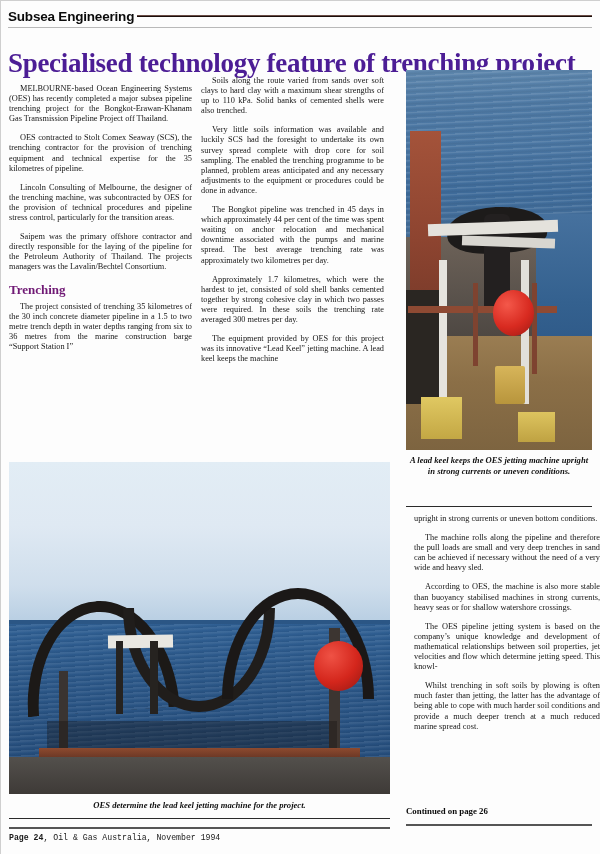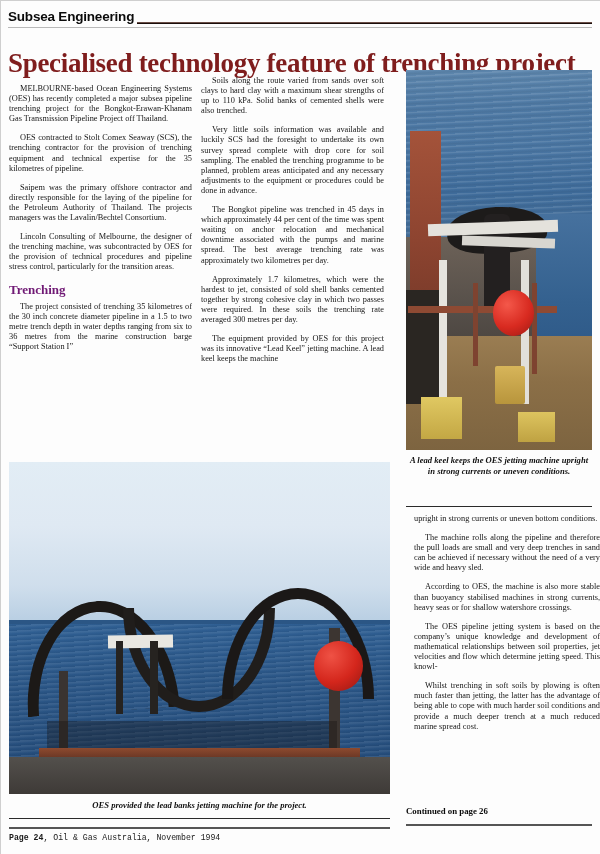--- a/index.html
+++ b/index.html
@@ -22,21 +22,21 @@
     width: 600px; height: 854px;
     background: #fdfdfd;
   }
 
   
   .masthead {
     position: absolute;
     left: 8px; top: 7px;
     width: 584px; height: 19px;
     display: flex;
-    align-items: flex-end;
+    align-items: center;
   }
   .masthead-label {
     font-family: "Liberation Sans", sans-serif;
     font-weight: bold;
     font-size: 13.5px;
     letter-spacing: -0.2px;
     color: #0b0b0b;
     white-space: nowrap;
     padding-right: 3px;
     line-height: 19px;
@@ -61,21 +61,21 @@
   
   .headline {
     position: absolute;
     left: 8px; top: 30px;
     width: 584px;
     font-family: "Liberation Serif", serif;
     font-weight: bold;
     font-size: 27px;
     line-height: 31px;
     letter-spacing: -0.3px;
-    color: #7f1d1d;
+    color: #4c1d95;
   }
 
   
   .col {
     position: absolute;
     font-size: 8.3px;
     line-height: 10.1px;
     text-align: justify;
     color: #151515;
     -webkit-hyphens: auto;
@@ -332,22 +332,22 @@
     <div class="masthead-label">Subsea Engineering</div>
     <div class="masthead-bar"></div>
   </div>
   <div class="masthead-underline"></div>
 
   <h1 class="headline">Specialised technology feature of trenching project</h1>
 
   <div class="col col1">
     <p>MELBOURNE-based Ocean Engineering Systems (OES) has recently completed a major subsea pipeline trenching project for the Bongkot-Erawan-Khanam Gas Transmission Pipeline Project off Thailand.</p>
     <p>OES contracted to Stolt Comex Seaway (SCS), the trenching contractor for the provision of trenching equipment and technical expertise for the 35 kilometres of pipeline.</p>
+    <p>Lincoln Consulting of Melbourne, the designer of the trenching machine, was subcontracted by OES for the provision of technical procedures and pipeline stress control, particularly for the transition areas.</p>
     <p>Saipem was the primary offshore contractor and directly responsible for the laying of the pipeline for the Petroleum Authority of Thailand. The projects managers was the Lavalin/Bechtel Consortium.</p>
-    <p>Lincoln Consulting of Melbourne, the designer of the trenching machine, was subcontracted by OES for the provision of technical procedures and pipeline stress control, particularly for the transition areas.</p>
     <div class="subhead">Trenching</div>
     <p>The project consisted of trenching 35 kilometres of the 30 inch concrete diameter pipeline in a 1.5 to two metre trench depth in water depths ranging from six to 36 metres from the marine construction barge “Support Station I”</p>
   </div>
 
   <div class="col col2">
     <p>Soils along the route varied from sands over soft clays to hard clay with a maximum shear strengths of up to 110 kPa. Solid banks of cemented shells were also trenched.</p>
     <p>Very little soils information was available and luckily SCS had the foresight to undertake its own survey spread complete with drop core for soil sampling. The enabled the trenching programme to be planned, problem areas anticipated and any necessary adjustments to the equipment or procedures could be done in advance.</p>
     <p>The Bongkot pipeline was trenched in 45 days in which approximately 44 per cent of the time was spent waiting on anchor relocation and mechanical downtime associated with the pumps and marine spread. The best average trenching rate was approximately two kilometres per day.</p>
     <p>Approximately 1.7 kilometres, which were the hardest to jet, consisted of sold shell banks cemented together by strong cohesive clay in which two passes were required. In these soils the trenching rate averaged 300 metres per day.</p>
     <p>The equipment provided by OES for this project was its innovative “Lead Keel” jetting machine. A lead keel keeps the machine</p>
@@ -400,20 +400,20 @@
     <div class="pb-leg1"></div>
     <div class="pb-leg2"></div>
     <div class="pb-post-l"></div>
     <div class="pb-post-r"></div>
     <div class="pb-ball"></div>
     <div class="pb-machine"></div>
     <div class="pb-deckline"></div>
     <div class="pb-lower"></div>
   </div>
 
-  <div class="caption caption-bottom">OES provided the lead banks jetting machine for the project.</div>
+  <div class="caption caption-bottom">OES determine the lead keel jetting machine for the project.</div>
   <div class="caption-rule-bottom"></div>
 
   <div class="footer-rule"></div>
   <div class="footer"><b>Page 24</b><span>, Oil &amp; Gas Australia, November 1994</span></div>
 
   <div class="page-border"></div>
 </div>
 
 </body></html>

